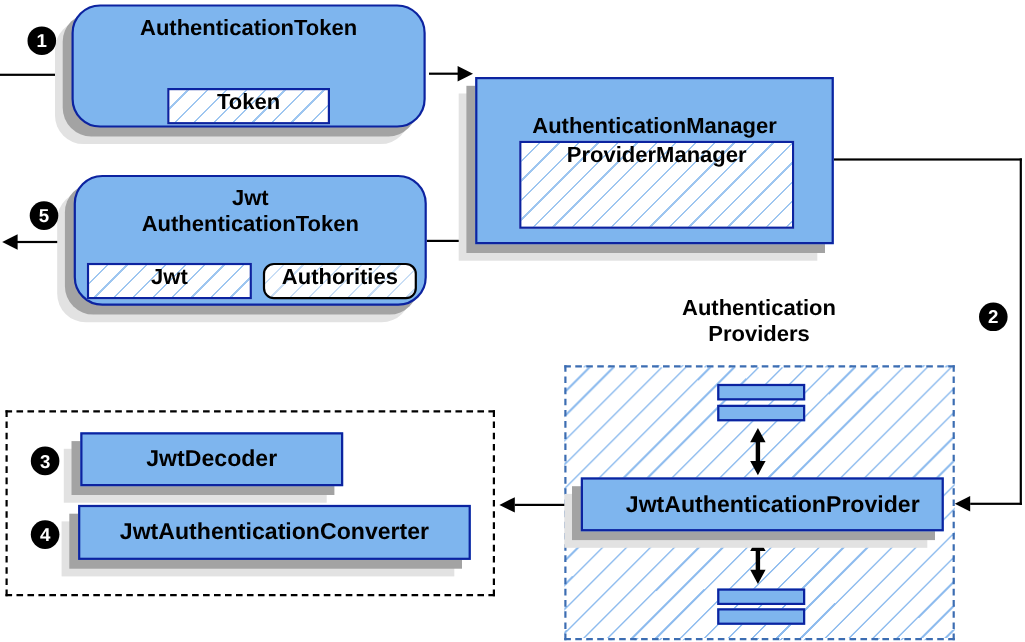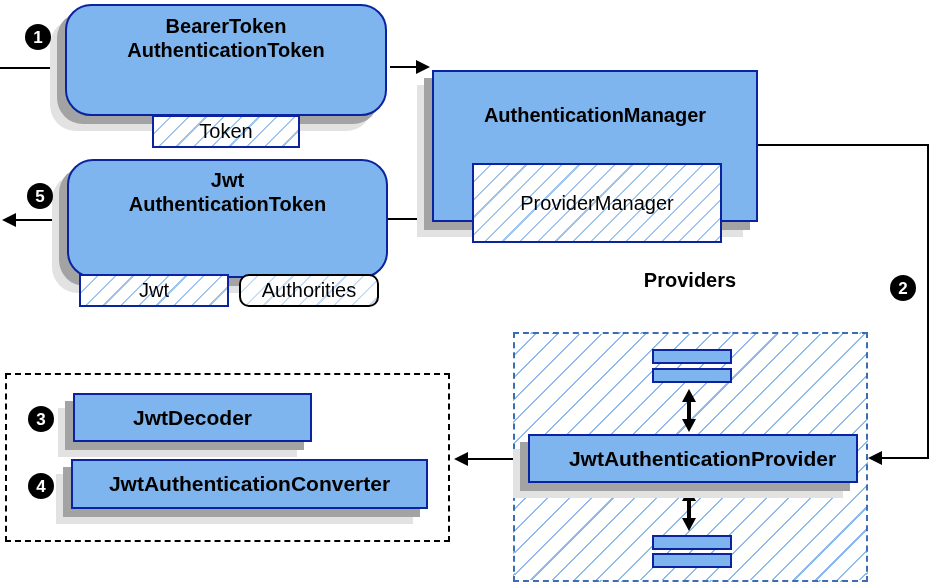--- a/index.html
+++ b/index.html
@@ -11,22 +11,22 @@
     position:absolute;box-sizing:border-box;
     background:#7eb5ee;border:2px solid #0c23a0;
     box-shadow:-8px 8px 0 #a3a3a3,-15px 15px 0 #e2e2e2;
     font-weight:bold;text-align:center;
   }
   .rounded{border-radius:26px;}
   .node-title{font-size:20px;line-height:24px;font-weight:bold;}
   .center-label{display:flex;align-items:center;justify-content:center;height:100%;}
   .inner{
     position:absolute;box-sizing:border-box;border:2px solid #0c23a0;
-    display:flex;align-items:center;justify-content:center;
-    font-weight:normal;font-size:20px;margin-top:35px;
+    display:flex;justify-content:center;
+    font-weight:bold;font-size:20px;
   }
   .hatch{
     background-color:#fff;
     background-image:repeating-linear-gradient(135deg,rgba(0,0,0,0) 0 11px,#9ec6f0 11px 12.5px);
   }
   .hatch-light{
     background-color:#fff;
     background-image:repeating-linear-gradient(135deg,rgba(0,0,0,0) 0 11px,#c9def5 11px 12.5px);
   }
   .dashed-blue{
@@ -99,21 +99,20 @@
   </div>
 
   <div>
     <div class="tri tri-up" style="left:682px;top:488px;"></div>
     <div class="line" style="left:687px;top:500px;width:4px;height:19px;"></div>
     <div class="tri tri-down" style="left:682px;top:518px;"></div>
   </div>
 
   <div class="node rounded" style="left:65px;top:4px;width:322px;height:112px;">
     <div class="node-title" style="margin-top:8px;">
-      <div>BearerToken</div>
       <div>AuthenticationToken</div>
     </div>
     <div class="inner hatch" style="left:85px;top:74px;width:148px;height:33px;">
       <span>Token</span>
     </div>
   </div>
 
   <div class="node" style="left:432px;top:70px;width:326px;height:152px;">
     <div class="node-title" style="margin-top:31px;">AuthenticationManager</div>
     <div class="inner hatch" style="left:38px;top:56px;width:250px;height:80px;">
@@ -128,20 +127,21 @@
     </div>
     <div class="inner hatch" style="left:10px;top:78px;width:150px;height:33px;">
       <span>Jwt</span>
     </div>
     <div class="inner hatch-light" style="left:170px;top:78px;width:140px;height:33px;border-color:#000;border-radius:10px;">
       <span>Authorities</span>
     </div>
   </div>
 
   <div class="group-label" style="left:560px;top:268px;width:260px;">
+    <div>Authentication</div>
     <div>Providers</div>
   </div>
 
   <div class="bar" style="left:652px;top:349px;"></div>
   <div class="bar" style="left:652px;top:368px;"></div>
   <div class="bar" style="left:652px;top:535px;"></div>
   <div class="bar" style="left:652px;top:553px;"></div>
 
   <div class="node" style="left:528px;top:434px;width:330px;height:49px;font-size:21px;padding-left:19px;">
     <div class="center-label">JwtAuthenticationProvider</div>

